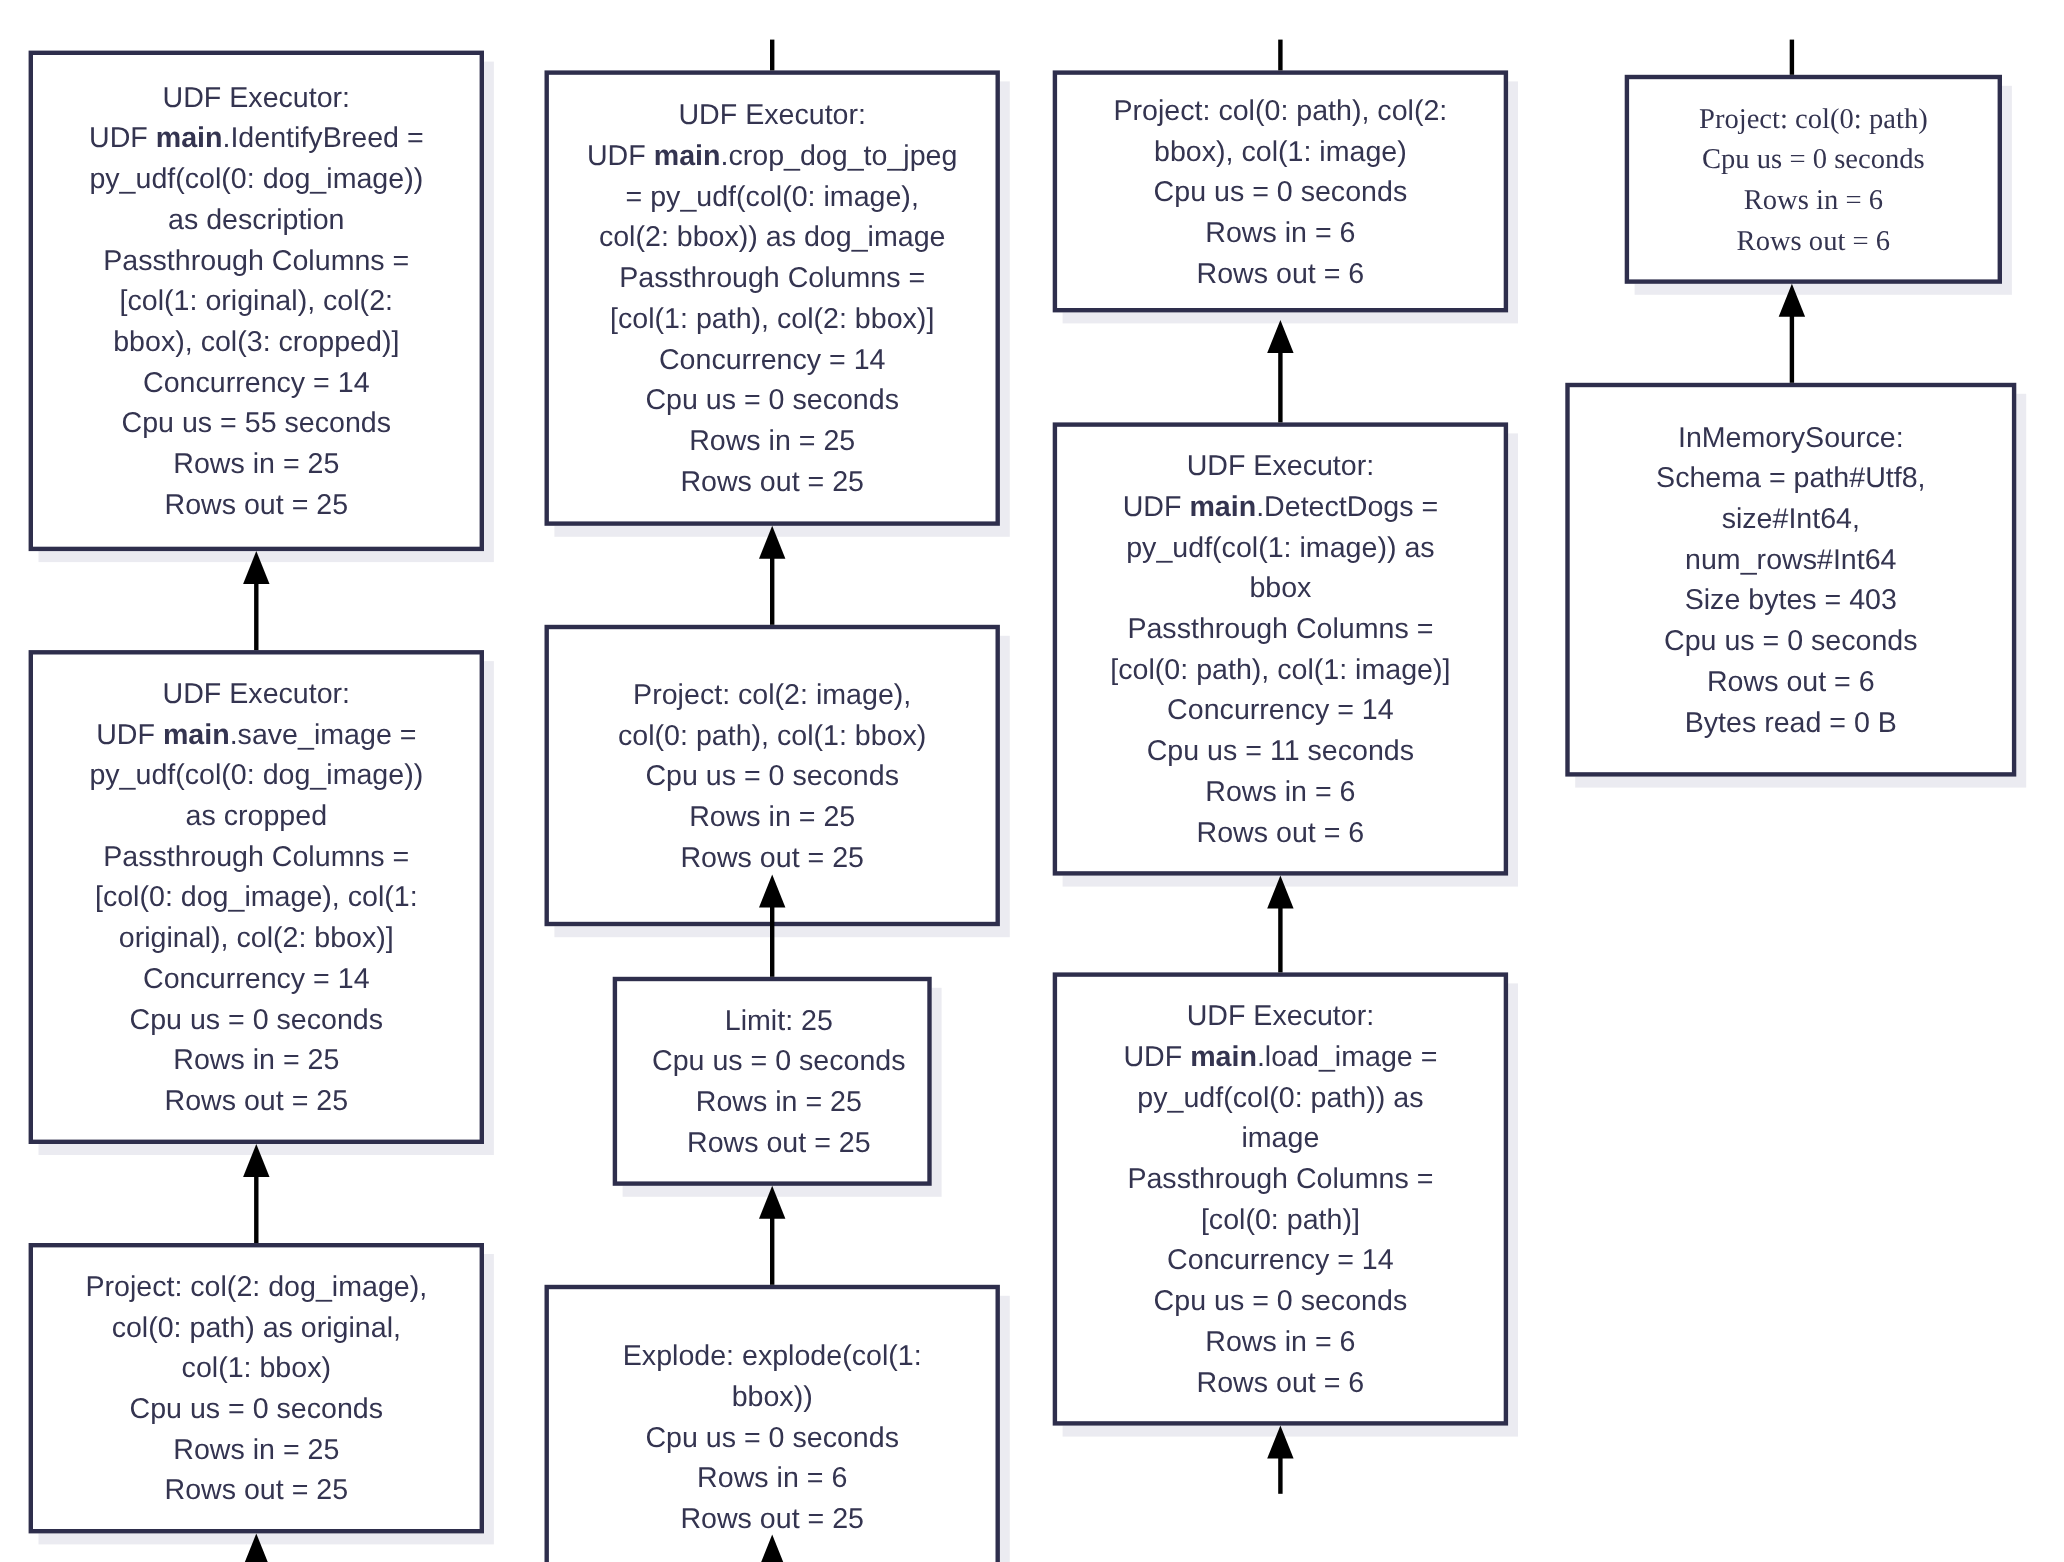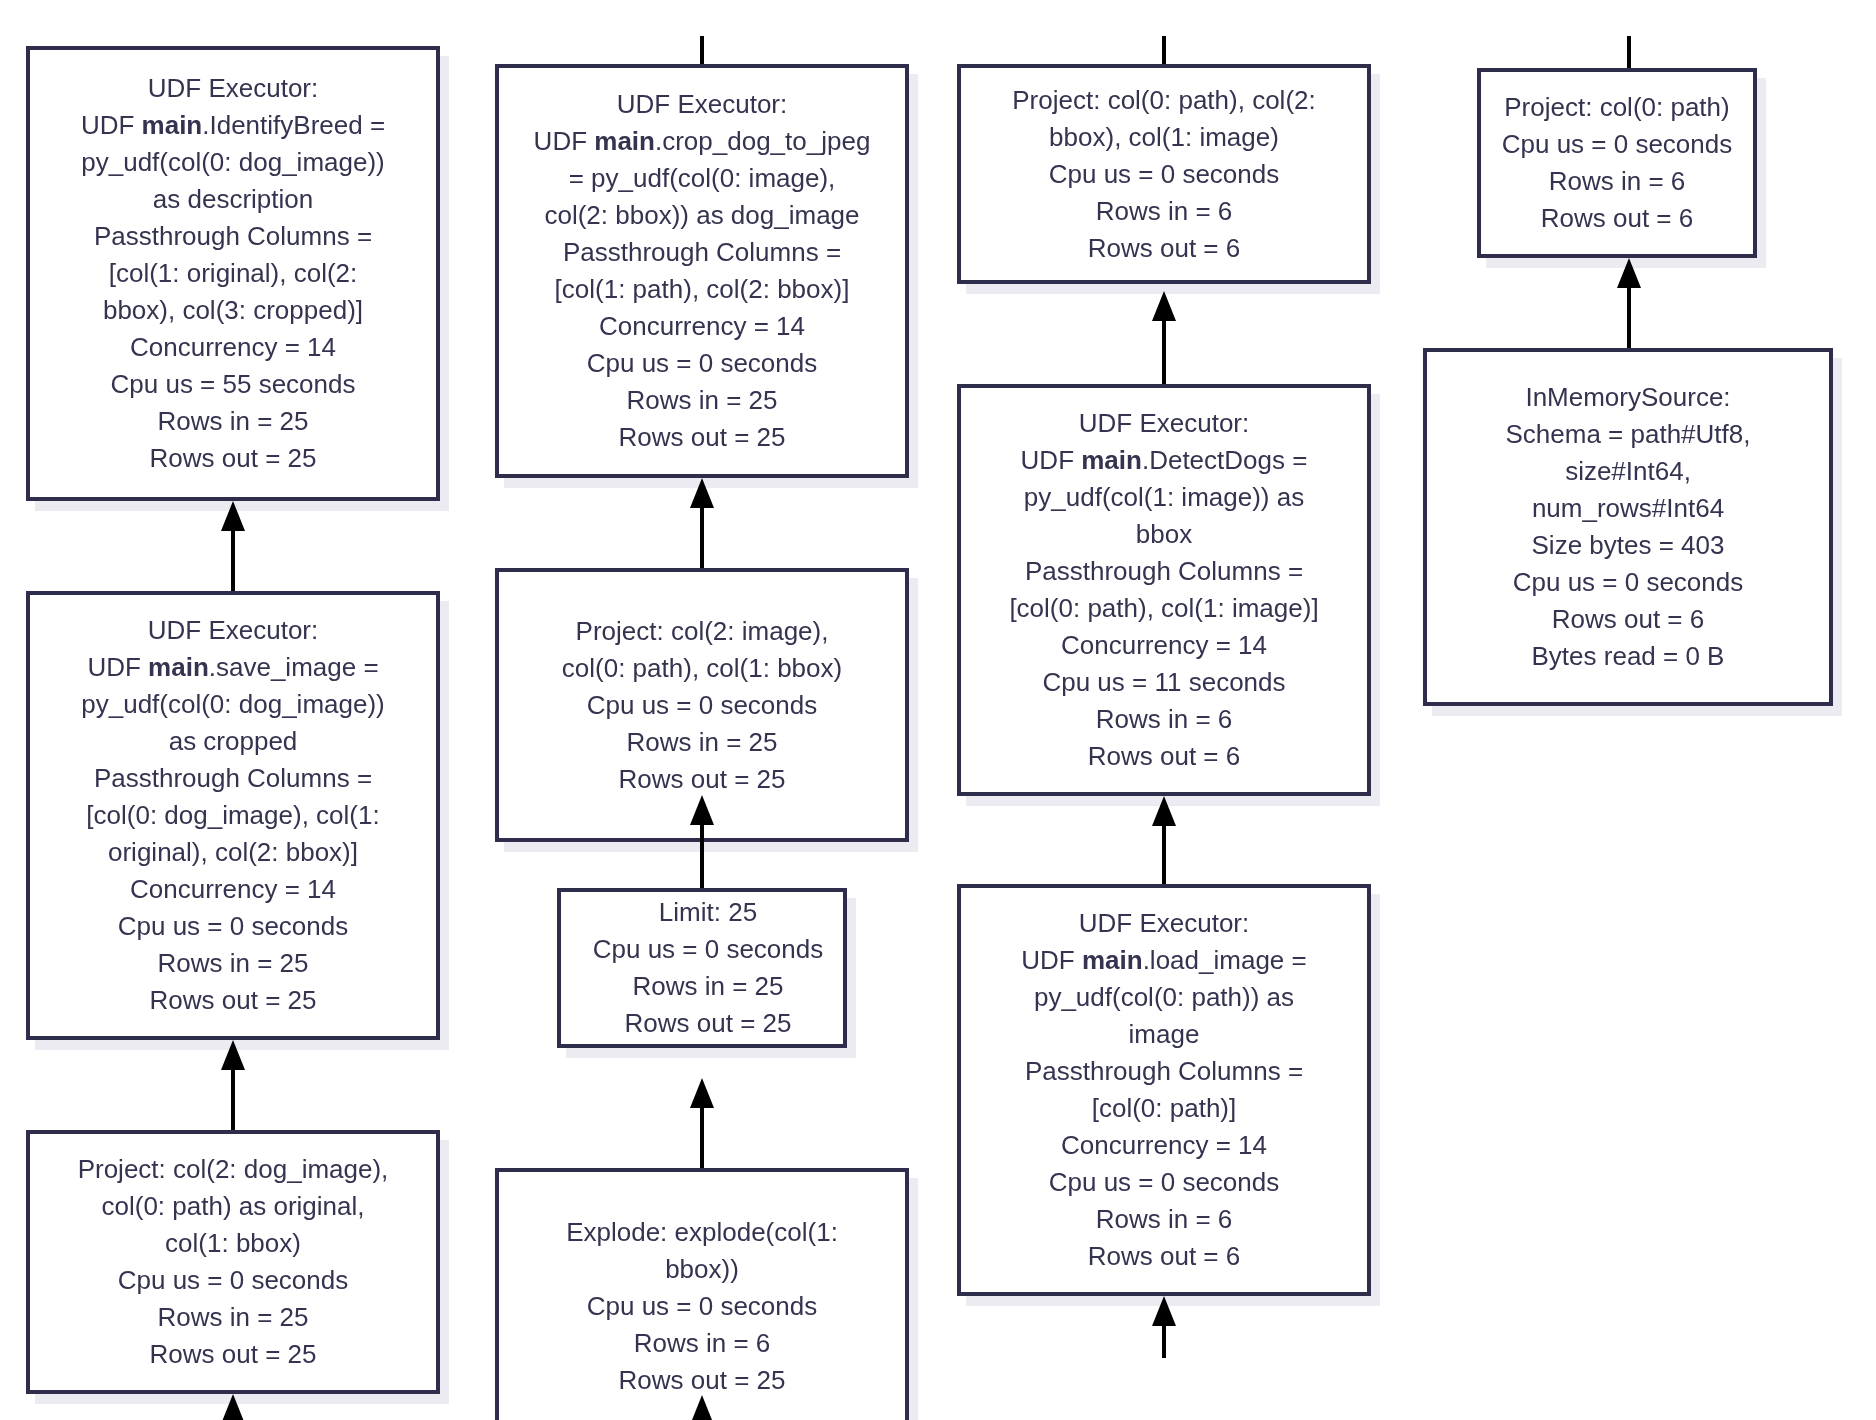--- a/index.html
+++ b/index.html
@@ -98,21 +98,21 @@
       <div class="nline">Rows in = 25</div>
       <div class="nline">Rows out = 25</div>
     </div>
     <div class="node" style="left: 495px; top: 532px; width: 414px; height: 274px;">
       <div class="nline">Project: col(2: image),</div>
       <div class="nline">col(0: path), col(1: bbox)</div>
       <div class="nline">Cpu us = 0 seconds</div>
       <div class="nline">Rows in = 25</div>
       <div class="nline">Rows out = 25</div>
     </div>
-    <div class="node" style="left: 557px; top: 852px; width: 290px; height: 160px; padding-left: 12px;">
+    <div class="node" style="left: 557px; top: 852px; width: 290px; height: 190px; padding-left: 12px;">
       <div class="nline">Limit: 25</div>
       <div class="nline">Cpu us = 0 seconds</div>
       <div class="nline">Rows in = 25</div>
       <div class="nline">Rows out = 25</div>
     </div>
     <div class="node" style="left: 495px; top: 1132px; width: 414px; height: 277px;">
       <div class="nline">Explode: explode(col(1:</div>
       <div class="nline">bbox))</div>
       <div class="nline">Cpu us = 0 seconds</div>
       <div class="nline">Rows in = 6</div>
@@ -142,21 +142,21 @@
       <div class="nline">UDF <b>main</b>.load_image =</div>
       <div class="nline">py_udf(col(0: path)) as</div>
       <div class="nline">image</div>
       <div class="nline">Passthrough Columns =</div>
       <div class="nline">[col(0: path)]</div>
       <div class="nline">Concurrency = 14</div>
       <div class="nline">Cpu us = 0 seconds</div>
       <div class="nline">Rows in = 6</div>
       <div class="nline">Rows out = 6</div>
     </div>
-    <div class="node" style="left: 1477px; top: 32px; width: 280px; height: 190px;">
+    <div class="node" style="left: 1477px; top: 32px; width: 343px; height: 190px; font-family: Liberation Serif, serif;">
       <div class="nline">Project: col(0: path)</div>
       <div class="nline">Cpu us = 0 seconds</div>
       <div class="nline">Rows in = 6</div>
       <div class="nline">Rows out = 6</div>
     </div>
     <div class="node" style="left: 1423px; top: 312px; width: 410px; height: 358px;">
       <div class="nline">InMemorySource:</div>
       <div class="nline">Schema = path#Utf8,</div>
       <div class="nline">size#Int64,</div>
       <div class="nline">num_rows#Int64</div>

